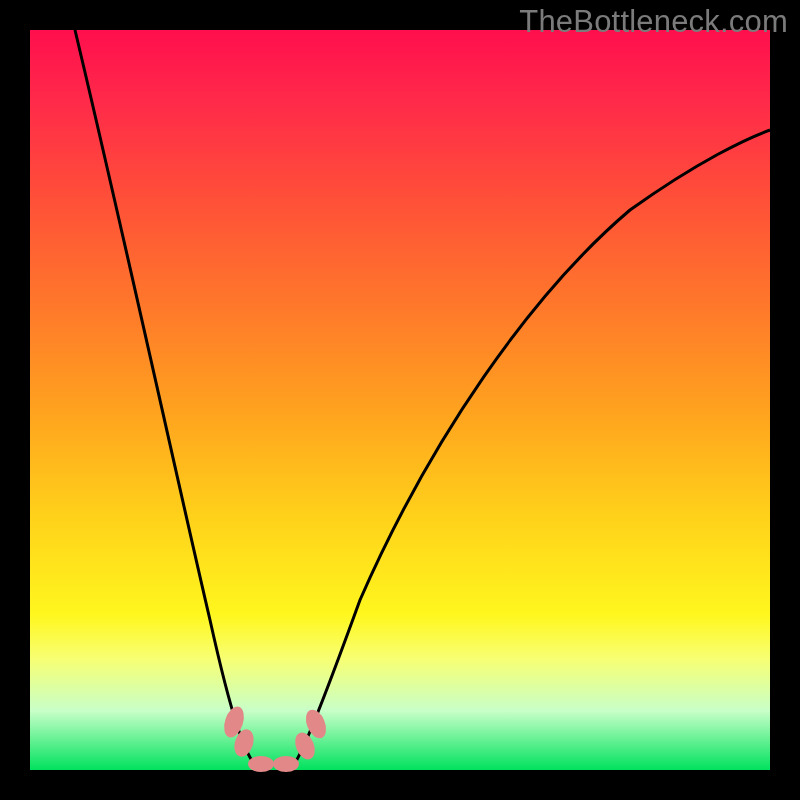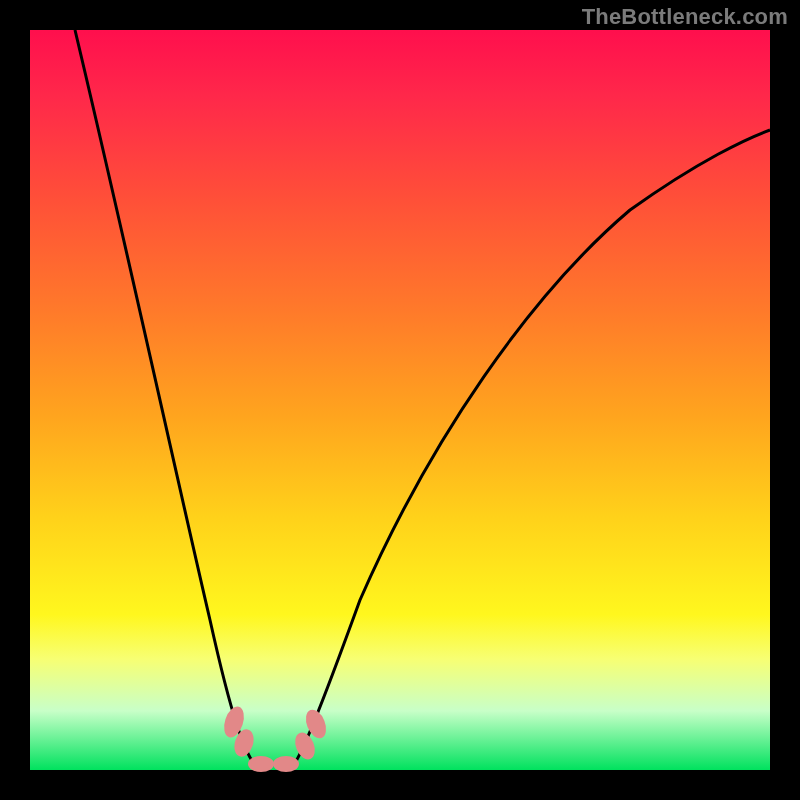--- a/index.html
+++ b/index.html
@@ -27,22 +27,22 @@
       #fff71e 79%,
       #f7ff73 85%,
       #c8ffc8 92%,
       #00e25e 100%);
   }
   .watermark {
     position: absolute;
     top: 4px;
     right: 12px;
     color: #7b7b7b;
-    font-size: 22px;
-    font-weight: 700;
+    font-size: 31px;
+    font-weight: 400;
     letter-spacing: 0.2px;
   }
   svg.curves {
     position: absolute;
     left: 30px;
     top: 30px;
     width: 740px;
     height: 740px;
     overflow: visible;
   }

